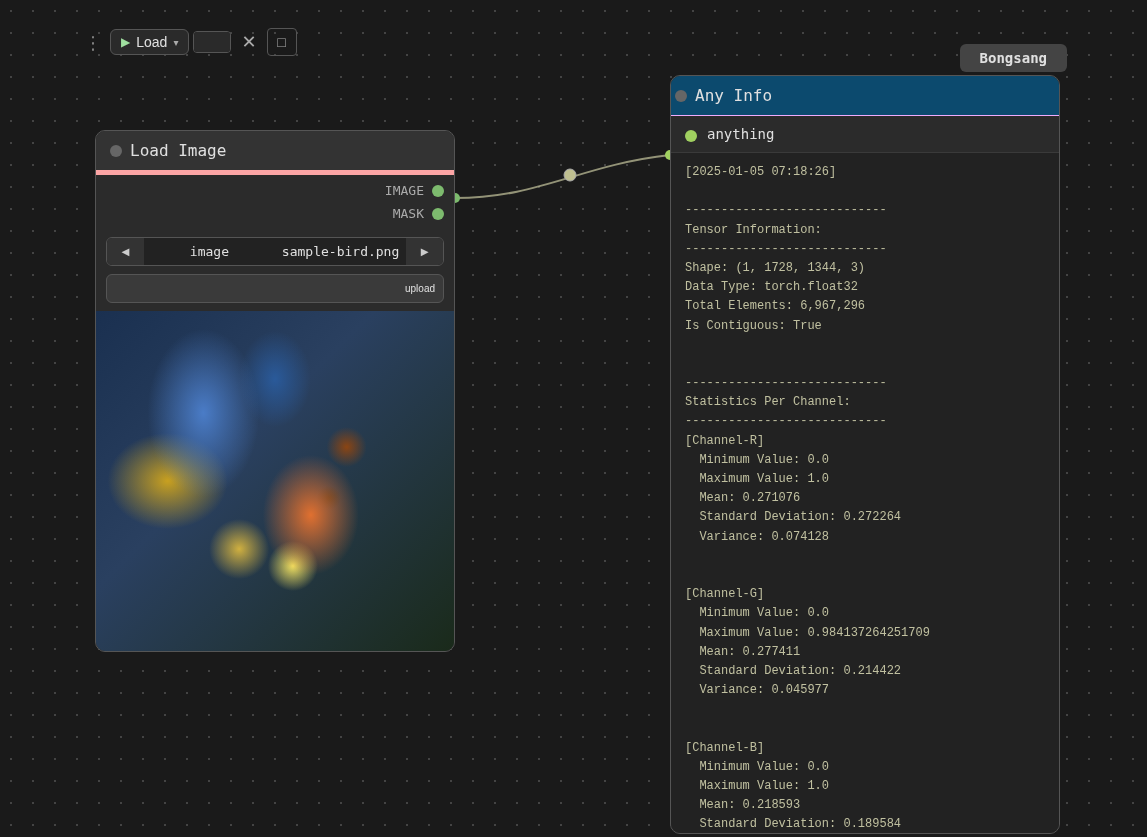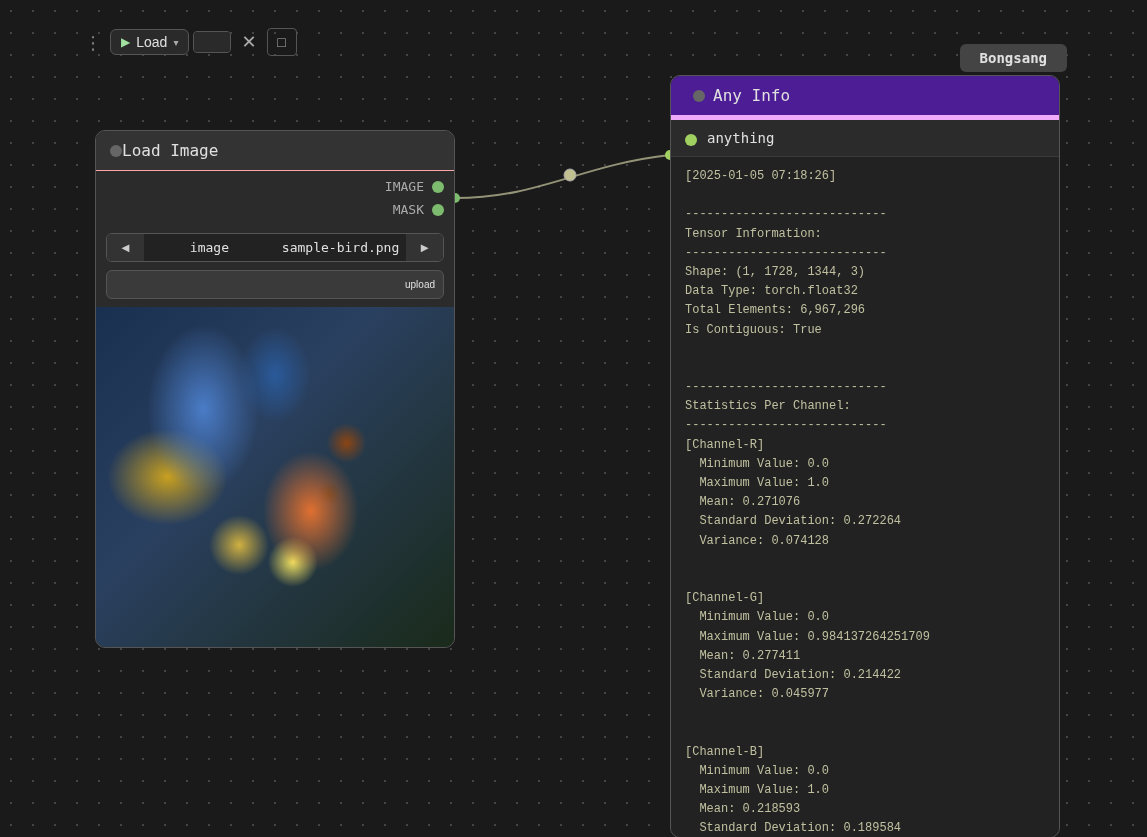--- a/index.html
+++ b/index.html
@@ -132,21 +132,22 @@
       border-radius: 10px;
       z-index: 5;
       overflow: hidden;
     }
 
     .node-header {
       display: flex;
       align-items: center;
       padding: 10px 14px;
       background: #333;
-      border-bottom: 1px solid #fca5a5;
+      gap: 8px;
+      border-bottom: 5px solid #fca5a5;
     }
 
     .node-dot {
       width: 12px;
       height: 12px;
       border-radius: 50%;
       background: #666;
       flex-shrink: 0;
     }
 
@@ -276,24 +277,24 @@
       background: #2b2b2b;
       border: 1px solid #555;
       border-radius: 10px;
       z-index: 5;
       overflow: hidden;
     }
 
     .any-info-header {
       display: flex;
       align-items: center;
-      padding: 10px 22px;
-      background: #4c1d95;
+      padding: 10px 4px;
+      background: #0c4a6e;
       gap: 8px;
-      border-bottom: 5px solid #f0abfc;
+      border-bottom: 1px solid #f0abfc;
     }
 
     .any-info-dot {
       width: 12px;
       height: 12px;
       border-radius: 50%;
       background: #666;
       flex-shrink: 0;
     }
 

